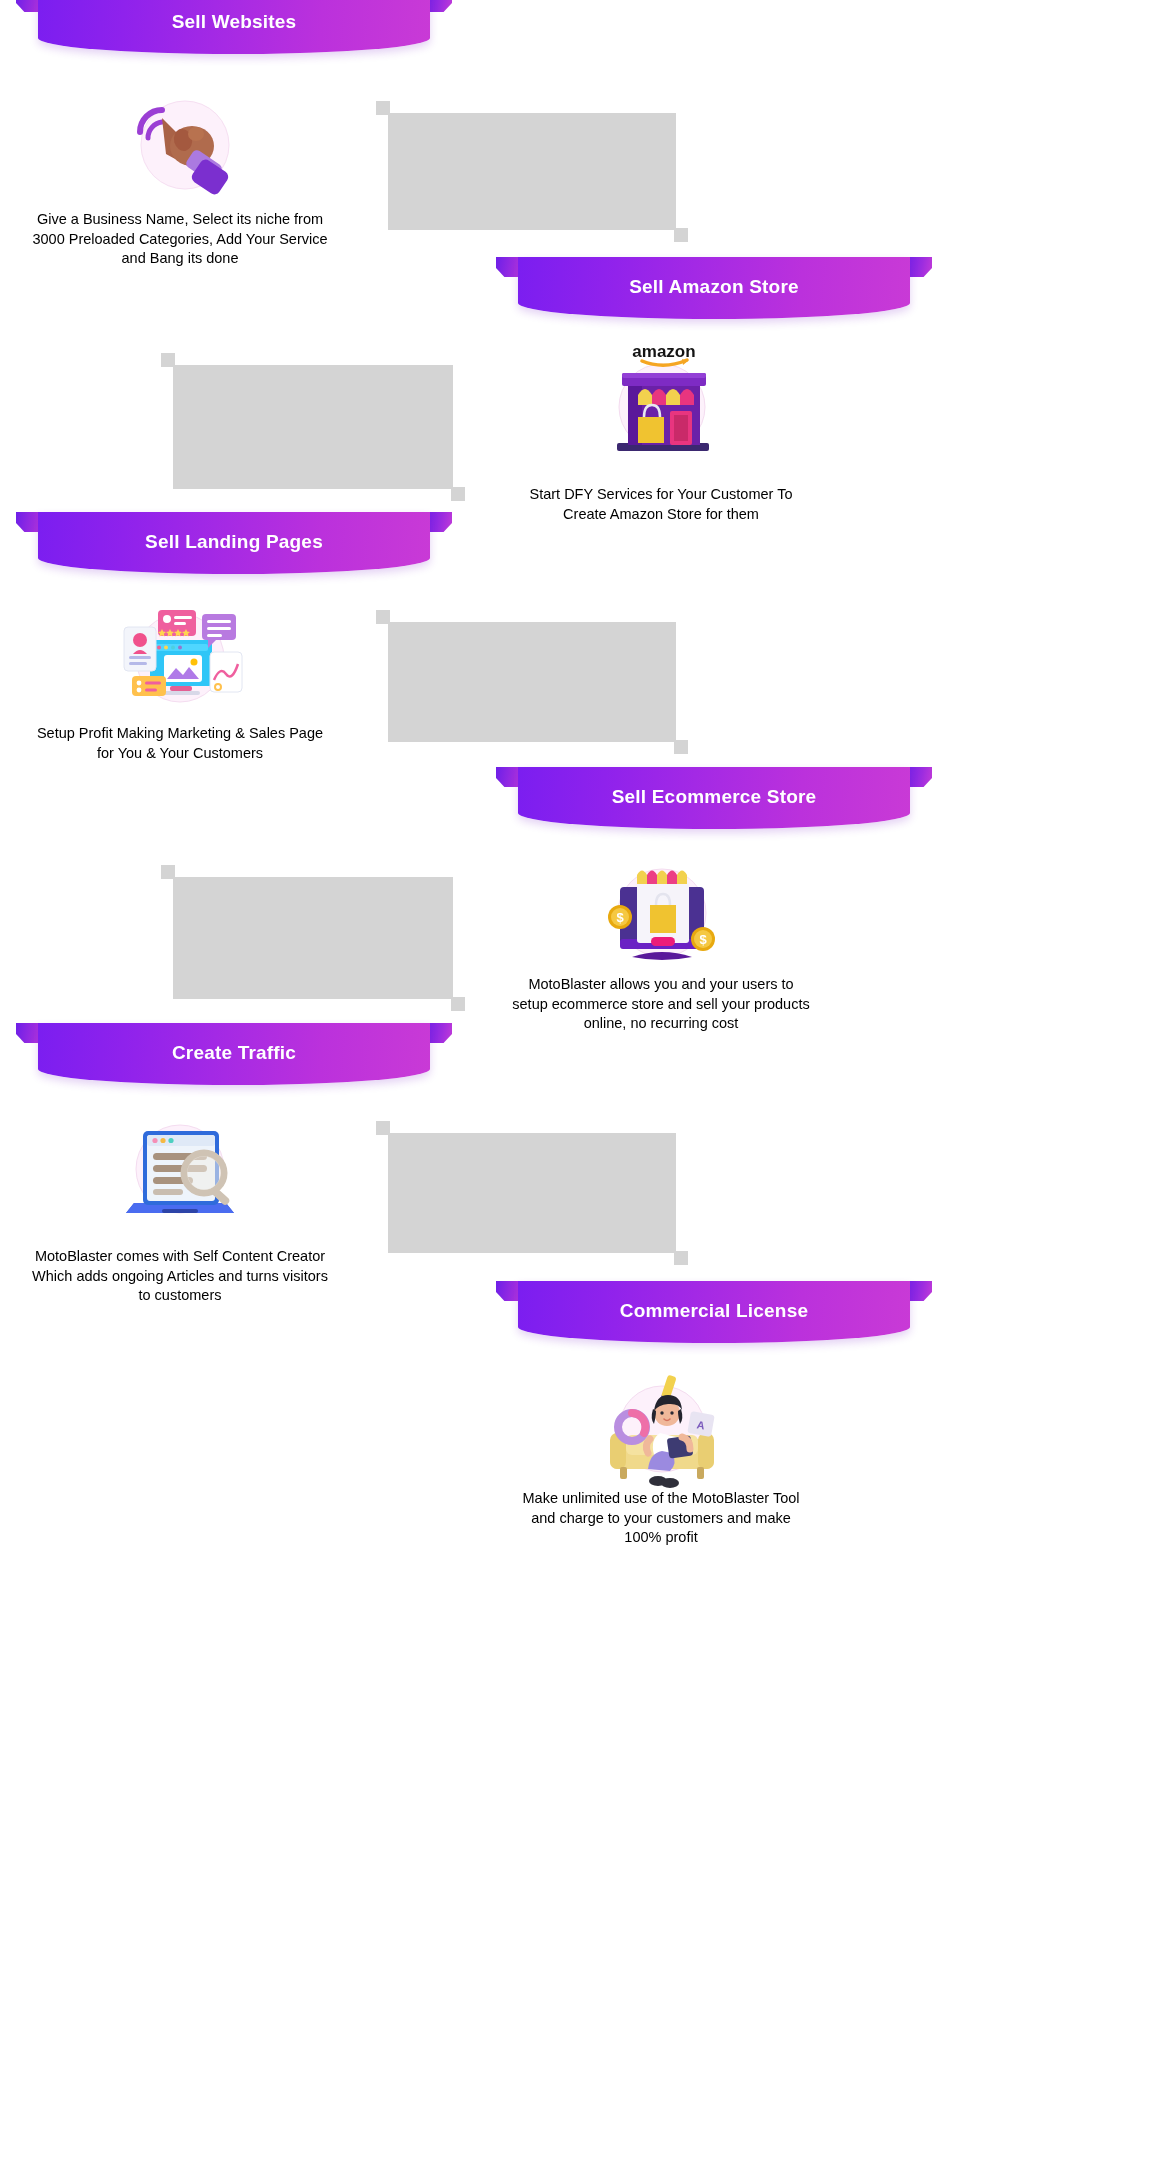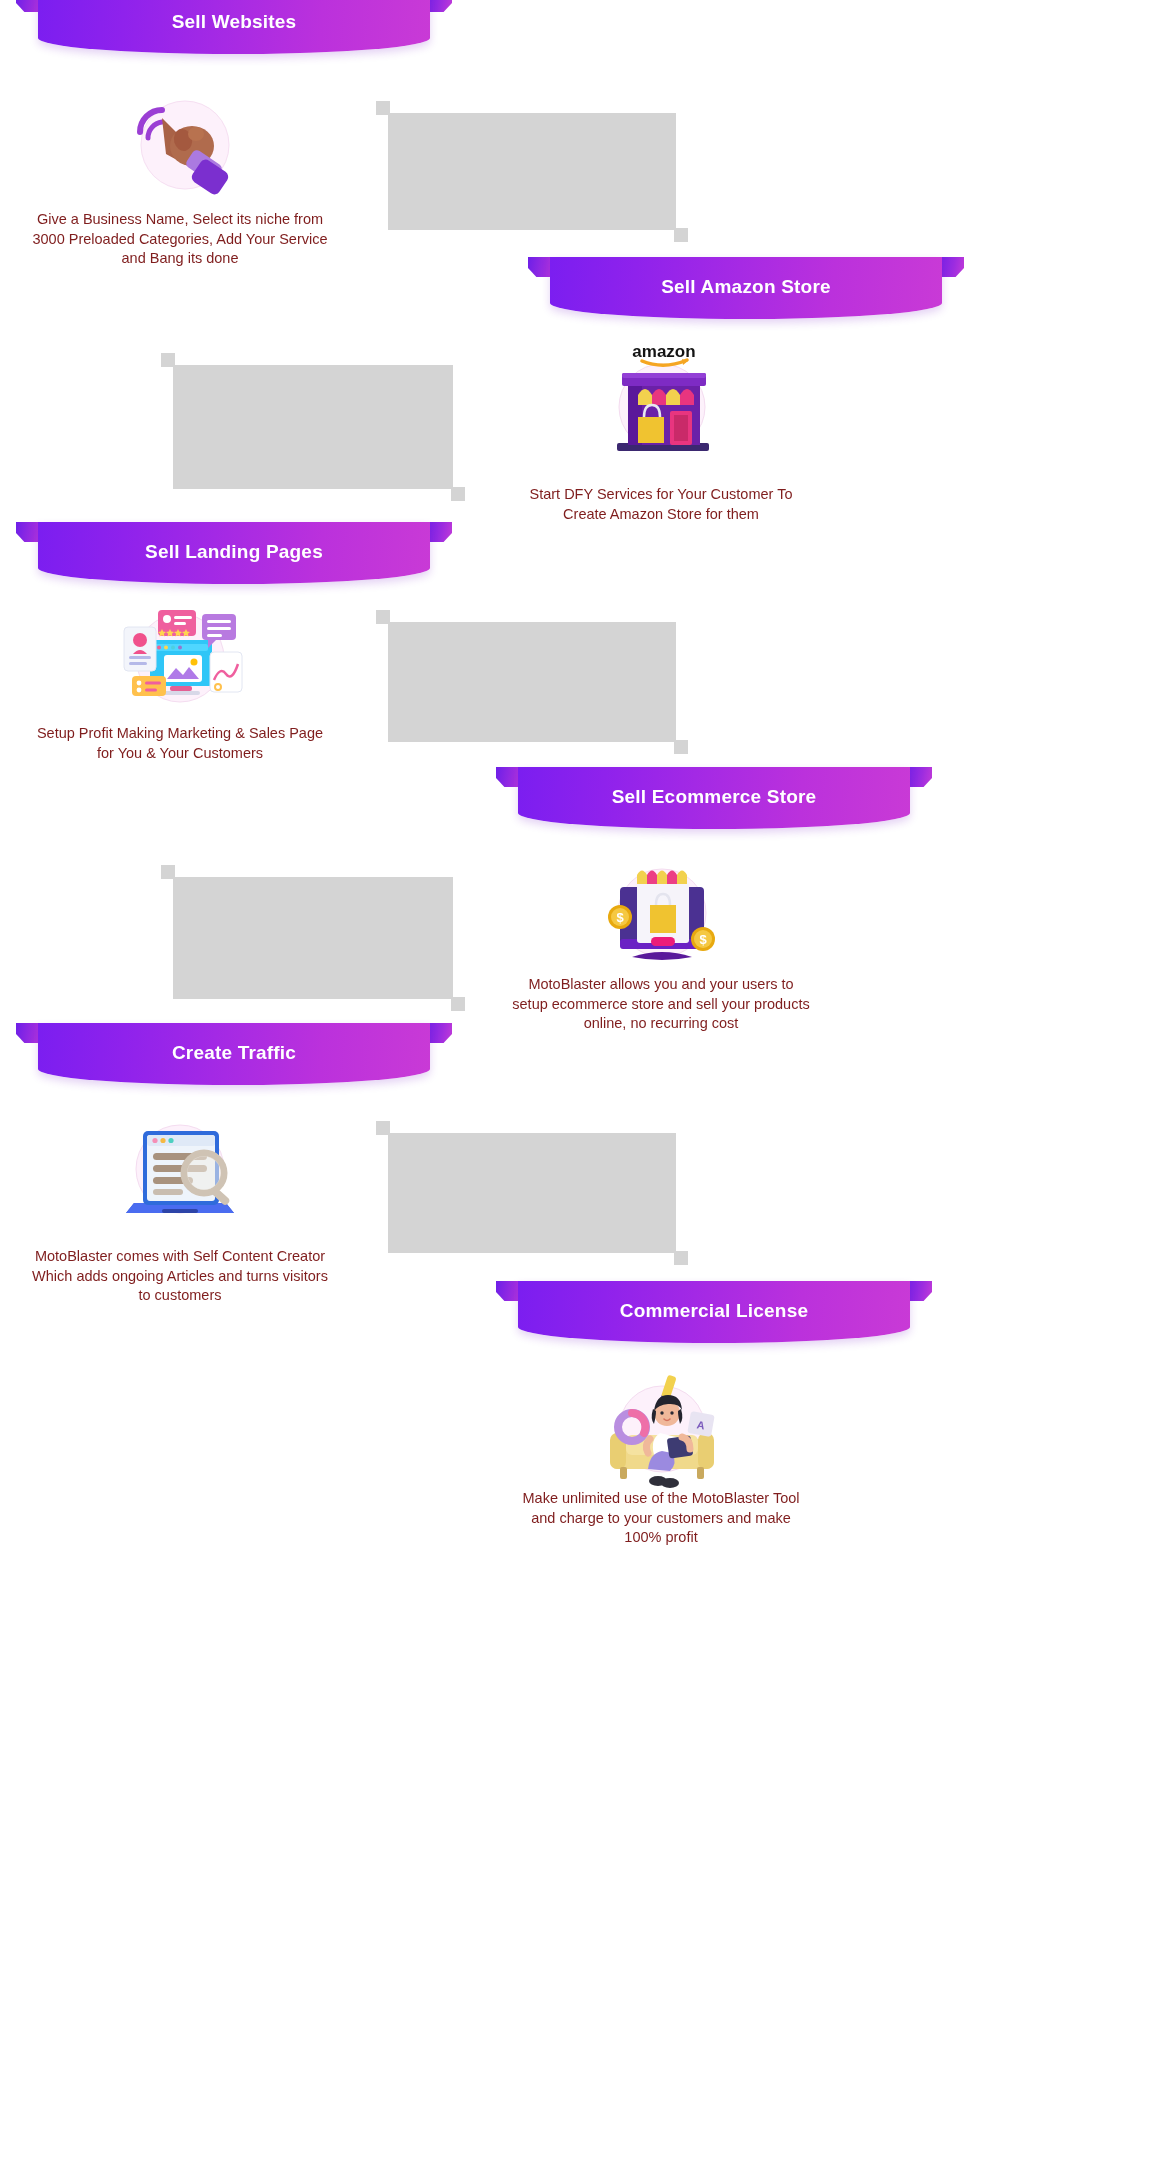--- a/index.html
+++ b/index.html
@@ -83,21 +83,21 @@
     position: absolute;
     width: 140px;
     height: 130px;
   }
   .illustration svg { display: block; width: 140px; height: 130px; }
 
   
   .caption {
     position: absolute;
     width: 300px;
-    color: #7f1d1d;
+    color: #000000;
     font-size: 14.5px;
     line-height: 1.35;
     text-align: center;
   }
 
   
   .media-placeholder {
     position: absolute;
     background: #d4d4d4;
   }
@@ -142,21 +142,21 @@
     <div class="caption" style="left:30px; top:210px;">Give a Business Name, Select its niche from 3000 Preloaded Categories, Add Your Service and Bang its done</div>
 
     <div class="media-placeholder" style="left:388px; top:113px; width:288px; height:117px;">
       <span class="media-tab tl"></span>
       <span class="media-tab br"></span>
     </div>
   </div>
 
   <div class="feature-row" style="top:257px;left:0;">
 
-    <div class="ribbon" style="left:518px; top:0;margin-left:32px;">
+    <div class="ribbon" style="left:518px; top:0;">
       <div class="ribbon-tail left"></div>
       <div class="ribbon-tail right"></div>
       <div class="ribbon-body">
         <span class="ribbon-label">Sell Amazon Store</span>
       </div>
     </div>
 
     <div class="illustration" style="left:592px; top:80px;">
       <svg viewBox="0 0 140 130" xmlns="http://www.w3.org/2000/svg">
         <circle cx="70" cy="70" r="43" fill="#fdf1fb" stroke="#f4dcf0" stroke-width="1"></circle>
@@ -184,21 +184,21 @@
     <div class="caption" style="left:511px; top:228px;">Start DFY Services for Your Customer To Create Amazon Store for them</div>
 
     <div class="media-placeholder" style="left:173px; top:108px; width:280px; height:124px;">
       <span class="media-tab tl"></span>
       <span class="media-tab br"></span>
     </div>
   </div>
 
   <div class="feature-row" style="top:512px;left:0;">
 
-    <div class="ribbon" style="left:38px; top:0;margin-top:10px;">
+    <div class="ribbon" style="left:38px; top:0;">
       <div class="ribbon-tail left"></div>
       <div class="ribbon-tail right"></div>
       <div class="ribbon-body">
         <span class="ribbon-label">Sell Landing Pages</span>
       </div>
     </div>
 
     <div class="illustration" style="left:110px; top:80px;">
       <svg viewBox="0 0 140 130" xmlns="http://www.w3.org/2000/svg">
         <circle cx="70" cy="66" r="44" fill="#fdf1fb" stroke="#f4dcf0" stroke-width="1"></circle>

